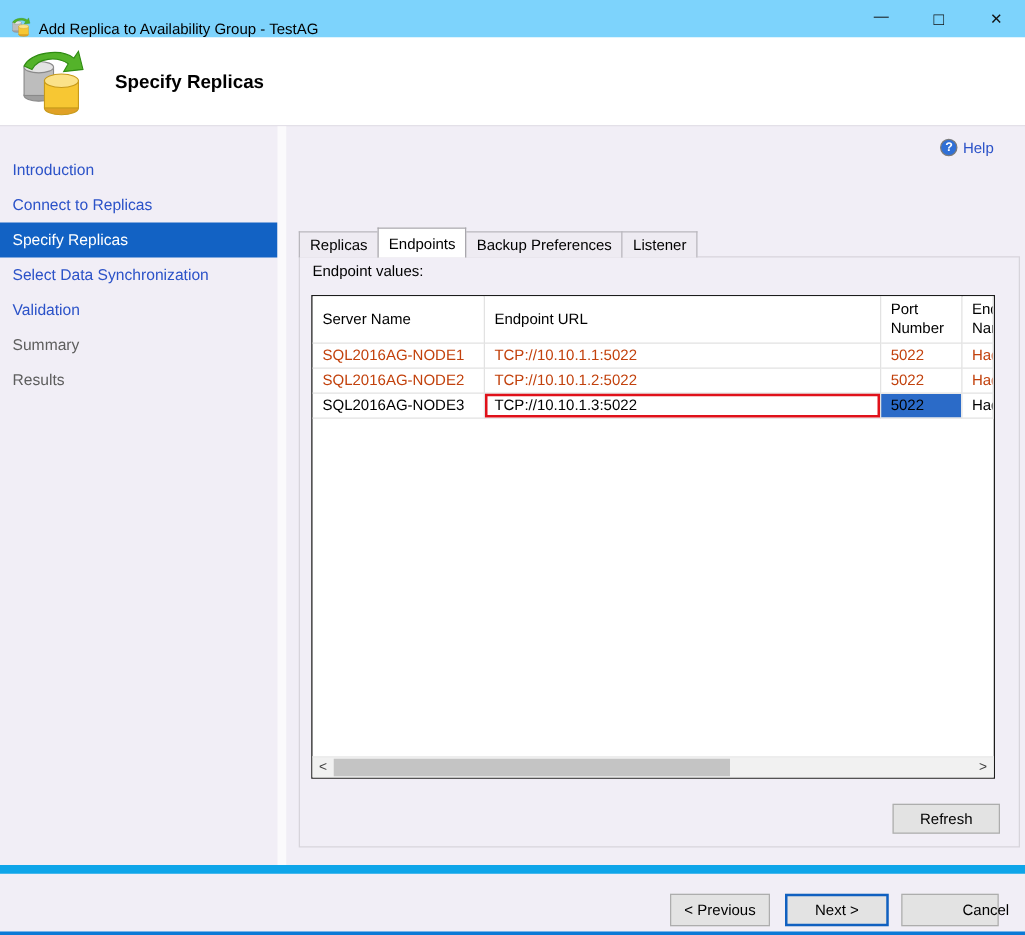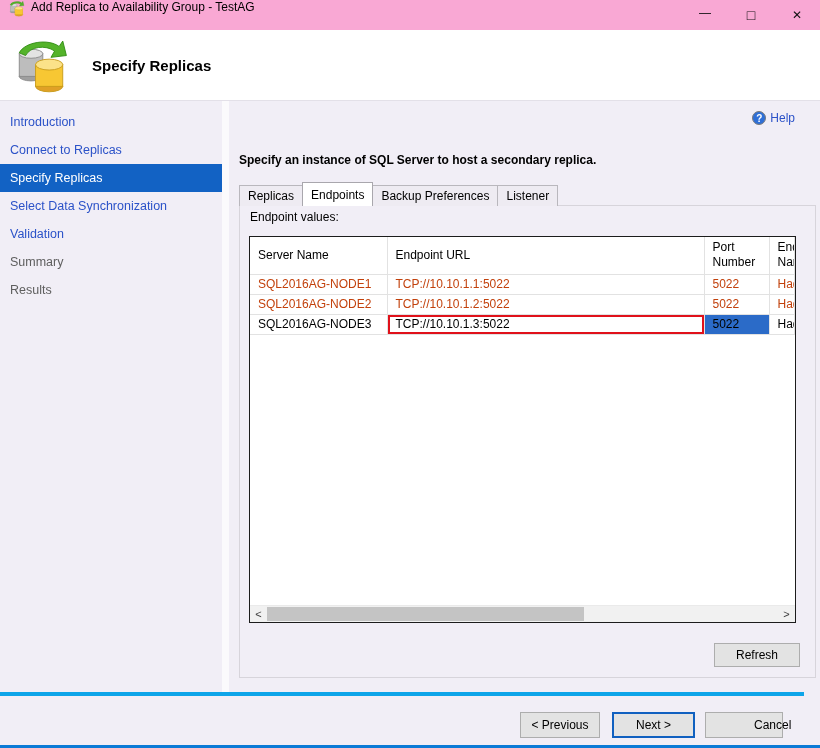--- a/index.html
+++ b/index.html
@@ -3,35 +3,35 @@
 <meta charset="utf-8">
 <style>
   * { margin:0; padding:0; box-sizing:border-box; }
   html,body { background:#cfcfcf; }
   body { font-family:"Liberation Sans", sans-serif; }
   .window{
     position:relative; width:820px; height:748px; background:#fff;
     overflow:hidden; border-bottom:3px solid #0b7ad6;
   }
   
-  .titlebar{ height:30px; display:flex; align-items:flex-start; padding-left:8px; background:#f9a8d4; }
+  .titlebar{ height:30px; display:flex; align-items:flex-end; padding-left:8px; background:#7dd3fc; }
   .titlebar .ticon{ width:17px; height:17px; flex:0 0 auto; }
   .titlebar .ttext{ font-size:12px; color:#000; margin-left:6px; }
   .wcontrols{ margin-left:auto; display:flex; height:30px; }
   .wbtn{ width:46px; height:30px; display:flex; align-items:center; justify-content:center;
          font-size:12px; color:#111; cursor:default; }
   .wbtn.min span{ position:relative; top:-2px; }
   
   .header{ height:70px; display:flex; align-items:center; padding-left:12px; background:#fff; }
   .header .hicon{ width:58px; height:55px; }
   .header .htitle{ font-size:15px; font-weight:bold; color:#000; margin-left:22px; }
   
   .bodyarea{ position:absolute; left:0; top:100px; bottom:0; width:820px;
              background:#f1eef6; border-top:1px solid #e3e0e8; }
-  .sidebar{ position:absolute; left:0; top:0; width:222px; height:591px; padding-top:7px; }
+  .sidebar{ position:absolute; left:0; top:0; width:222px; height:591px; padding-top:21px; }
   .sbitem{ height:28px; line-height:28px; padding-left:10px; font-size:12.5px; cursor:default;
            white-space:nowrap; }
   .sbitem.link{ color:#2b52c8; }
   .sbitem.selected{ background:#1262c4; color:#fff; }
   .sbitem.muted{ color:#5e5e5e; }
   .vdivider{ position:absolute; left:222px; top:0; width:7px; height:591px; background:#fbfafc; }
   .main{ position:absolute; left:229px; top:0; right:0; height:591px; }
   
   .help{ position:absolute; top:10px; right:25px; display:flex; align-items:center; cursor:pointer; }
   .helpicon{ width:14px; height:14px; border-radius:50%; background:#2f6fd6; border:1px solid #7a7a7a;
@@ -68,22 +68,22 @@
   .hscroll{ position:absolute; left:0; right:0; bottom:0; height:17px; background:#f1f1f1;
             display:flex; align-items:stretch; border-top:1px solid #eaeaea; }
   .sarrow{ width:17px; display:flex; align-items:center; justify-content:center;
            font-size:11px; color:#3f3f3f; cursor:default; }
   .strack{ flex:1; position:relative; }
   .sthumb{ position:absolute; left:0; top:1px; bottom:1px; width:62%; background:#c4c4c4; }
   
   .refresh{ position:absolute; left:474px; top:437px; width:86px; height:24px; background:#e3e3e3;
             border:1px solid #adadad; font-size:12px; color:#000; font-family:"Liberation Sans",sans-serif; }
   
-  .footer{ position:absolute; left:0; right:16px; top:591px; height:54px; background:#f1eef6;
-           border-top:4px solid #0ea5e9; }
+  .footer{ position:absolute; left:0; right:0; top:591px; height:54px; background:#f1eef6;
+           border-top:7px solid #0ea5e9; }
   .fbtn{ position:absolute; top:16px; height:26px; background:#e3e3e3; border:1px solid #adadad;
          font-size:12px; color:#000; font-family:"Liberation Sans",sans-serif; }
   .fbtn.prev{ right:204px; width:80px; }
   .fbtn.next{ right:109px; width:83px; border:2px solid #1060c0; }
   .fbtn.cancel{ right:21px; width:78px;padding-left:48px; }
 </style>
 </head>
 <body>
 
 <svg width="0" height="0" style="position:absolute">
@@ -142,21 +142,20 @@
     </div>
     <div class="vdivider"></div>
 
     <div class="main">
 
       <div class="help">
         <span class="helpicon">?</span>
         <span class="helptext">Help</span>
       </div>
 
-      <div class="instruction">Specify an instance of SQL Server to host a secondary replica.</div>
 
       <div class="tabstrip">
         <div class="tab">Replicas</div>
         <div class="tab active">Endpoints</div>
         <div class="tab">Backup Preferences</div>
         <div class="tab">Listener</div>
       </div>
 
       <div class="panel">
         <div class="pname">Endpoint values:</div>

